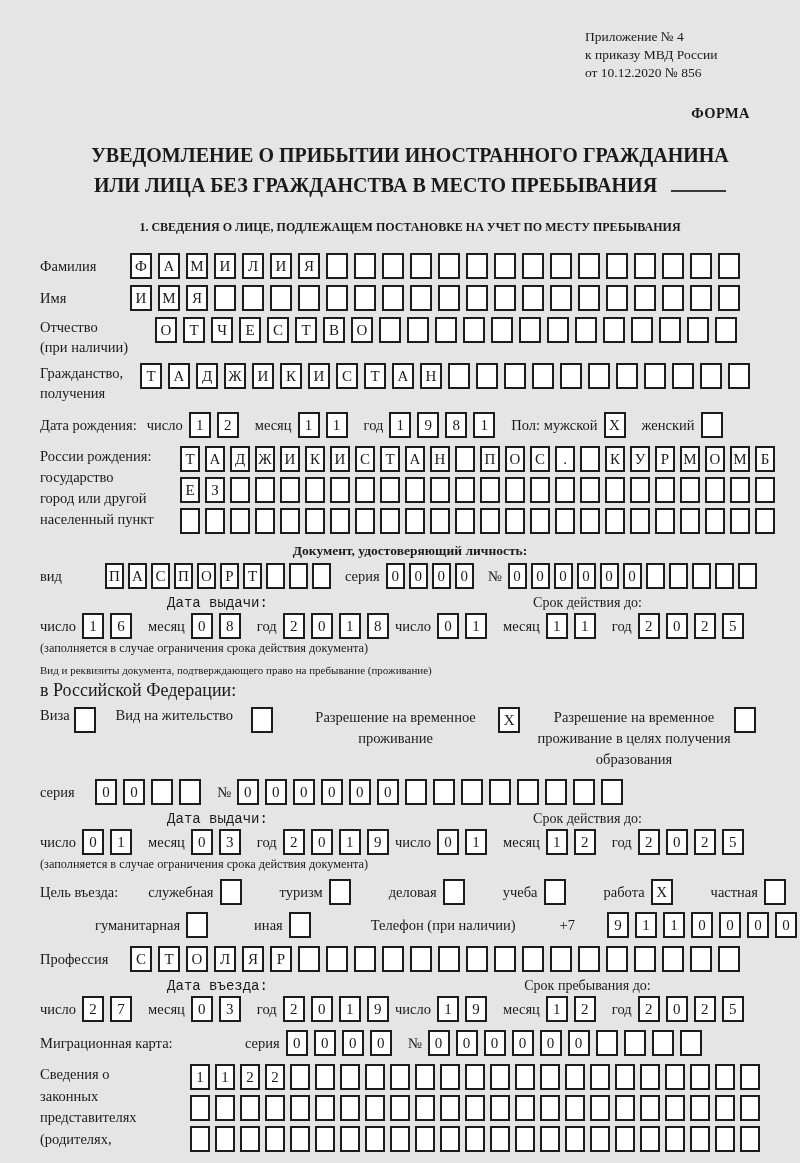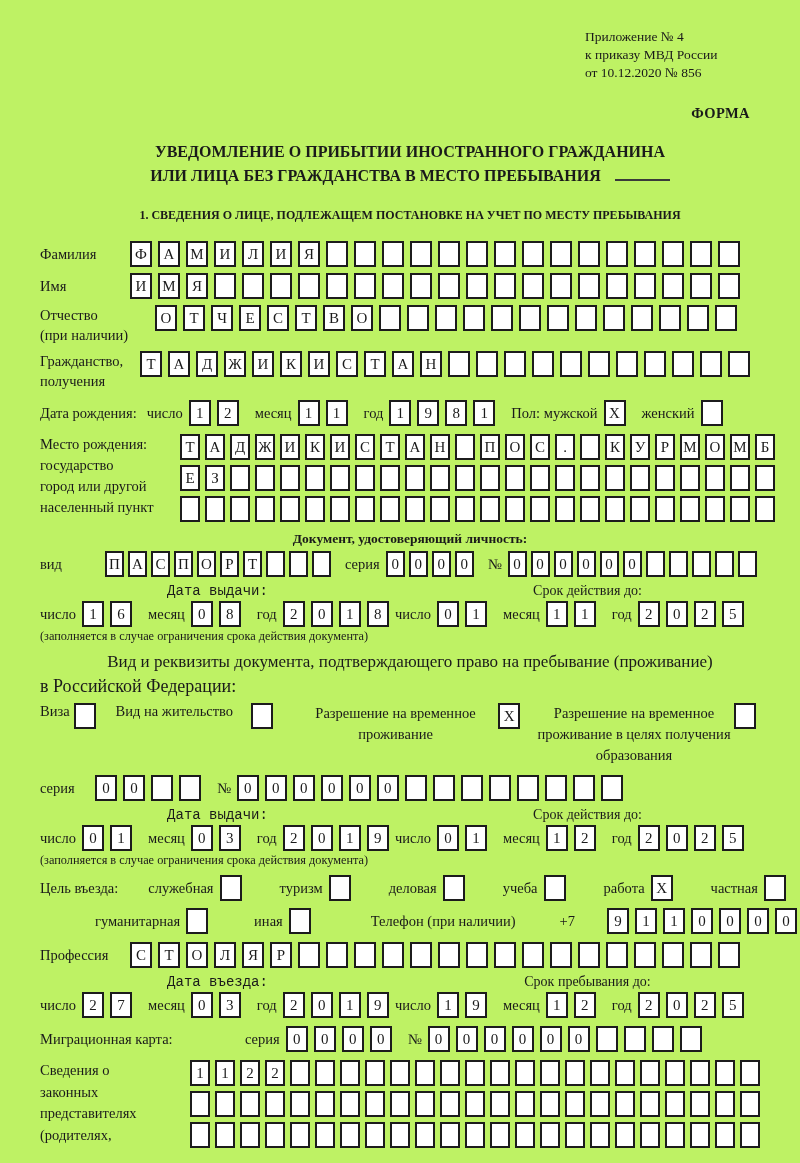--- a/index.html
+++ b/index.html
@@ -1,23 +1,23 @@
 <!DOCTYPE html>
 <html><head>
 <meta charset="utf-8">
 <style>
   * { margin:0; padding:0; box-sizing:border-box; }
   html,body { background:#ffffff; }
   body { width:800px; height:1163px; font-family:"Liberation Serif",serif; color:#1a1a1a; overflow:hidden; }
-  .page { width:800px; height:1163px; padding:28px 20px 0 40px; background:#bef264; }
+  .page { width:800px; height:1163px; padding:28px 20px 0 40px; background:#e5e5e5; }
 
   .hdr { margin-left:545px; font-size:13.5px; line-height:1.32; }
   .hdr .ed { margin-top:5px; font-size:12.5px; }
   .forma { text-align:right; padding-right:30px; font-weight:bold; font-size:14.5px; margin-top:24px; letter-spacing:.4px; }
-  .title { text-align:center; font-weight:bold; font-size:16px; margin-top:18px; line-height:1.5; }
+  .title { text-align:center; font-weight:bold; font-size:20px; margin-top:18px; line-height:1.5; }
   .ul { display:inline-block; width:55px; border-bottom:2px solid #3a3a3a; margin-left:14px; height:13px; }
   .sec { font-weight:bold; font-size:12px; margin-top:20px; text-align:center; }
 
   .row { display:flex; align-items:center; margin-top:6px; }
   .row.top { align-items:flex-start; }
   .cells { display:flex; flex:none; }
   .cell { flex:none; display:inline-flex; align-items:center; justify-content:center;
           width:22px; height:26px; border:2px solid #1c1c1c; margin-right:6px;
           font-size:15px; background:#fff; }
   .t .cell { width:20px; margin-right:5px; }
@@ -37,21 +37,21 @@
   .dh { display:flex; font-size:14px; margin-top:6px; }
   .dh-l { width:355px; text-align:center;font-family:Liberation Mono, monospace; }
   .dh-r { flex:1; text-align:center; }
   .dr { display:flex; align-items:center; margin-top:2px; }
   .dg { display:flex; align-items:center; }
   .dg-l { width:355px; }
   .dlbl { font-size:14.5px; margin:0 6px 0 10px; flex:none; }
   .dg .dlbl:first-child { margin-left:0; }
   .dnote { text-align:left; font-size:12.3px; margin-top:2px; }
 
-  .plain { font-size:17px; margin-top:8px;text-align:center; }
+  .plain { font-size:11px; margin-top:8px; }
   .plain2 { font-size:18px; margin-top:4px; }
 
   .checksrow { display:flex; align-items:flex-start; margin-top:6px; font-size:14.5px; }
   .optlbl { text-align:center; line-height:21px; flex:none; }
   .opt-w { width:205px; }
   .opt-w2 { width:200px; }
   .checksrow .cells { margin-top:0; }
 
   .optrow { display:flex; align-items:center; margin-top:7px; font-size:14.5px;gap:24px; }
   .opt { display:inline-flex; align-items:center; margin-right:8px; }
@@ -224,21 +224,21 @@
         <span class="cell">X</span>
       </span>
     <span class="dlbl">женский</span>
     <span class="cells">
         <span class="cell"></span>
       </span>
   </div>
 
   <div class="bp">
     <div class="bp-lbl">
-      <div>Место рождения:</div>
+      <div>России рождения:</div>
       <div>государство</div>
       <div>город или другой</div>
       <div>населенный пункт</div>
     </div>
     <div class="bp-rows">
       <div class="cells t">
           <span class="cell">Т</span>
           <span class="cell">А</span>
           <span class="cell">Д</span>
           <span class="cell">Ж</span>

